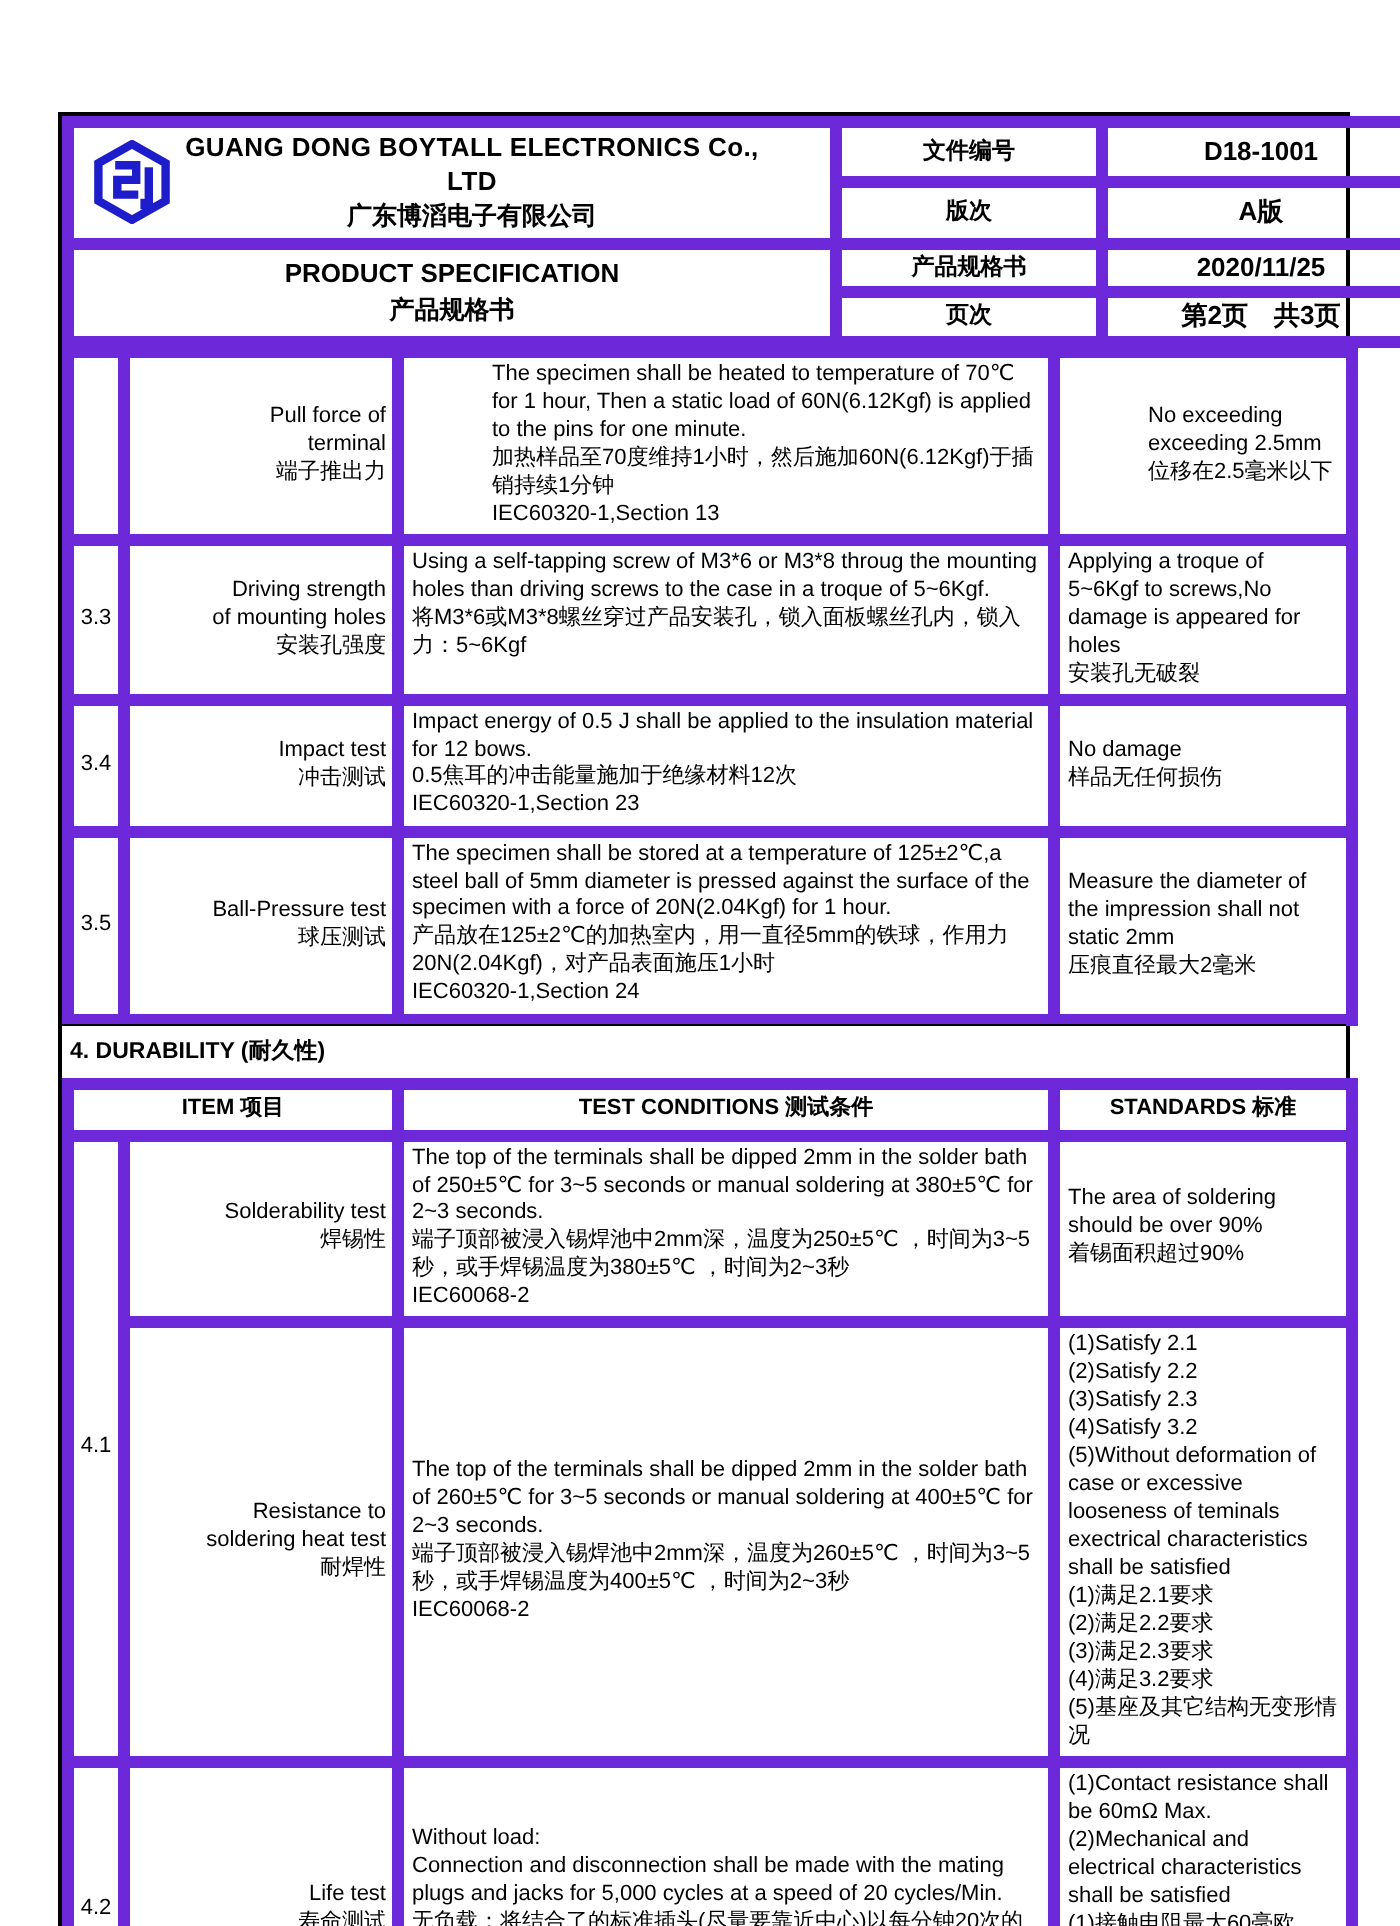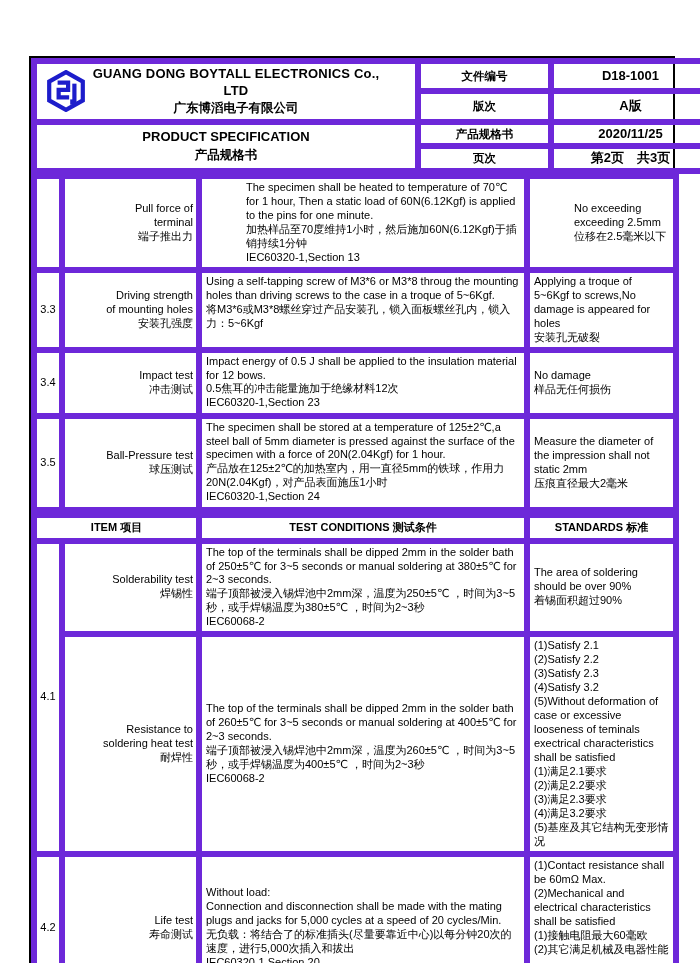--- a/index.html
+++ b/index.html
@@ -140,20 +140,21 @@
 球压测试</td>
       <td class="cond">The specimen shall be stored at a temperature of 125±2℃,a steel ball of 5mm diameter is pressed against the surface of the specimen with a force of 20N(2.04Kgf) for 1 hour.
 产品放在125±2℃的加热室内，用一直径5mm的铁球，作用力20N(2.04Kgf)，对产品表面施压1小时
 IEC60320-1,Section 24</td>
       <td class="std">Measure the diameter of the impression shall not static 2mm
 压痕直径最大2毫米</td>
     </tr>
     </tbody>
   </table>
 
+  <div class="band">4. DURABILITY (耐久性)</div>
 
   <table class="mt">
     <colgroup>
         <col class="c-no">
         <col class="c-item">
         <col class="c-cond">
         <col class="c-std">
       </colgroup>
     <tbody>
     <tr class="cols">

